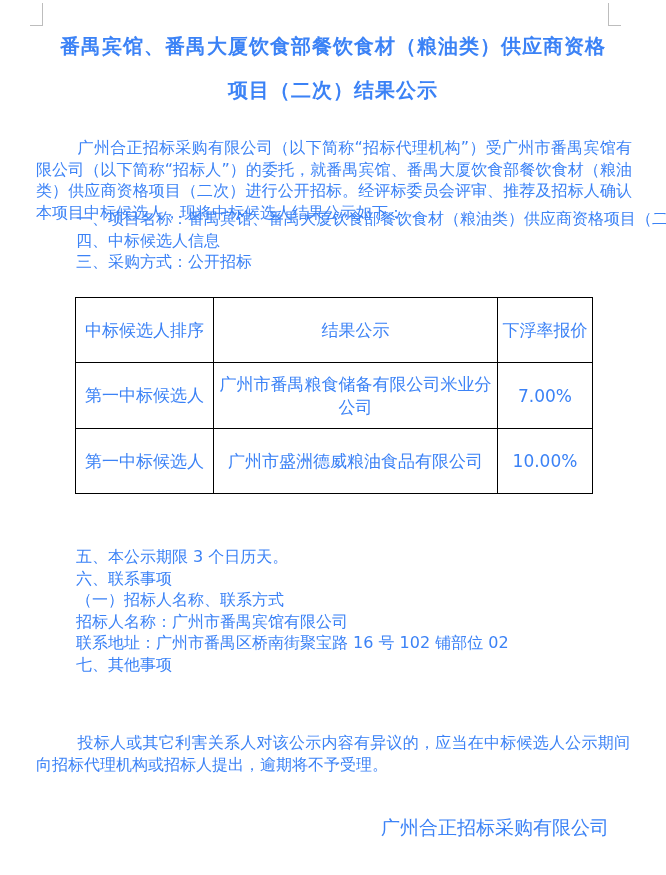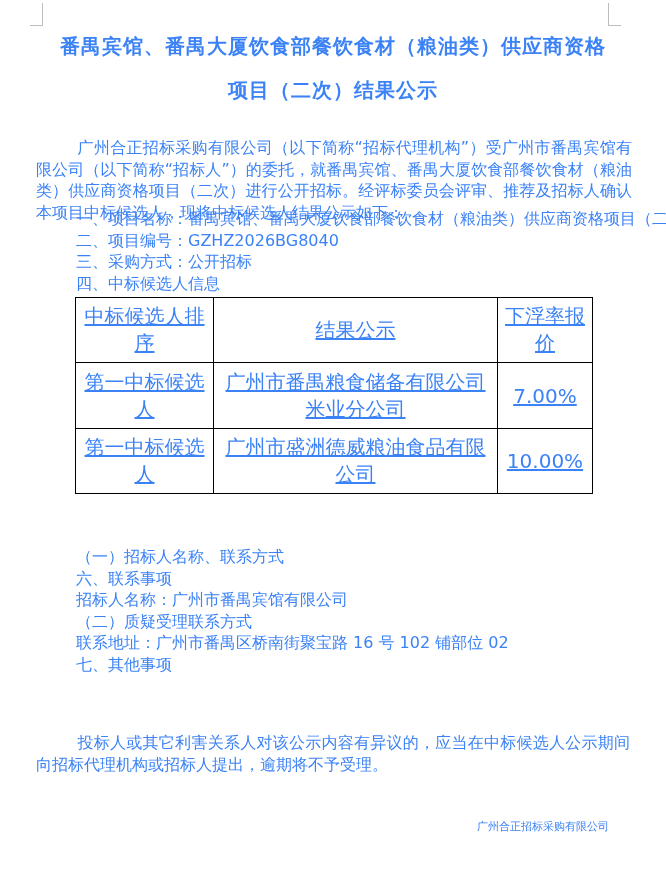--- a/index.html
+++ b/index.html
@@ -30,22 +30,21 @@
     position:absolute; top:121px; left:36px; right:34px;
     text-indent:2.6em; text-align:justify;
   }
 
   .numlist { position:absolute; top:208px; left:36px; right:12px; }
   .numlist div { padding-left:40px; white-space:nowrap; }
 
   table.win-table {
     position:absolute; top:297px; left:75px;
     border-collapse:collapse; table-layout:fixed;
-    font-size:20px;
-    text-decoration:underline;
+    font-size:17px;
   }
   table.win-table td, table.win-table th {
     border:1px solid #000;
     text-align:center; vertical-align:middle;
     font-weight:normal; padding:0 4px;
     overflow:hidden;
   }
   .col-rank  { width:138px; }
   .col-name  { width:284px; }
   .col-price { width:95px; }
@@ -57,43 +56,42 @@
   .notes { position:absolute; top:546px; left:36px; right:12px; }
   .notes div { padding-left:40px; white-space:nowrap; }
 
   .closing {
     position:absolute; top:716px; left:36px; right:36px;
     text-indent:2.6em; text-align:justify;
   }
 
   .signature {
     position:absolute; top:813px; right:57px;
-    text-align:right; font-size:11px; line-height:28.5px;
+    text-align:right; font-size:19px; line-height:28.5px;
   }
 </style>
 </head>
 <body>
 
 <div class="page">
 
   <div class="crop crop-tl"></div>
   <div class="crop crop-tr"></div>
 
   <div class="title">
     <div>番禺宾馆、番禺大厦饮食部餐饮食材（粮油类）供应商资格</div>
     <div>项目（二次）结果公示</div>
   </div>
 
   <p class="intro bodytext">广州合正招标采购有限公司（以下简称“招标代理机构”）受广州市番禺宾馆有限公司（以下简称“招标人”）的委托，就番禺宾馆、番禺大厦饮食部餐饮食材（粮油类）供应商资格项目（二次）进行公开招标。经评标委员会评审、推荐及招标人确认本项目中标候选人，现将中标候选人结果公示如下：</p>
 
   <div class="numlist bodytext">
     <div>一、项目名称：番禺宾馆、番禺大厦饮食部餐饮食材（粮油类）供应商资格项目（二次）</div>
-    <div>二、项目编号：GZHZ2026BG8040</div>
+    <div>四、中标候选人信息</div>
     <div>三、采购方式：公开招标</div>
-    <div>四、中标候选人信息</div>
   </div>
 
   <table class="win-table">
     <colgroup>
       <col class="col-rank">
         <col class="col-name">
         <col class="col-price">
     </colgroup>
     <tbody>
       <tr class="hdr-row">
@@ -108,24 +106,24 @@
       </tr>
       <tr class="data-row-2">
         <td>第一中标候选人</td>
         <td>广州市盛洲德威粮油食品有限公司</td>
         <td>10.00%</td>
       </tr>
     </tbody>
   </table>
 
   <div class="notes bodytext">
+    <div>五、本公示期限 3 个日历天。</div>
+    <div>六、联系事项</div>
     <div>（一）招标人名称、联系方式</div>
-    <div>六、联系事项</div>
     <div>招标人名称：广州市番禺宾馆有限公司</div>
-    <div>（二）质疑受理联系方式</div>
     <div>联系地址：广州市番禺区桥南街聚宝路 16 号 102 铺部位 02</div>
     <div>七、其他事项</div>
   </div>
 
   <p class="closing bodytext">投标人或其它利害关系人对该公示内容有异议的，应当在中标候选人公示期间向招标代理机构或招标人提出，逾期将不予受理。</p>
 
   <div class="signature">
     <div>广州合正招标采购有限公司</div>
   </div>
 

